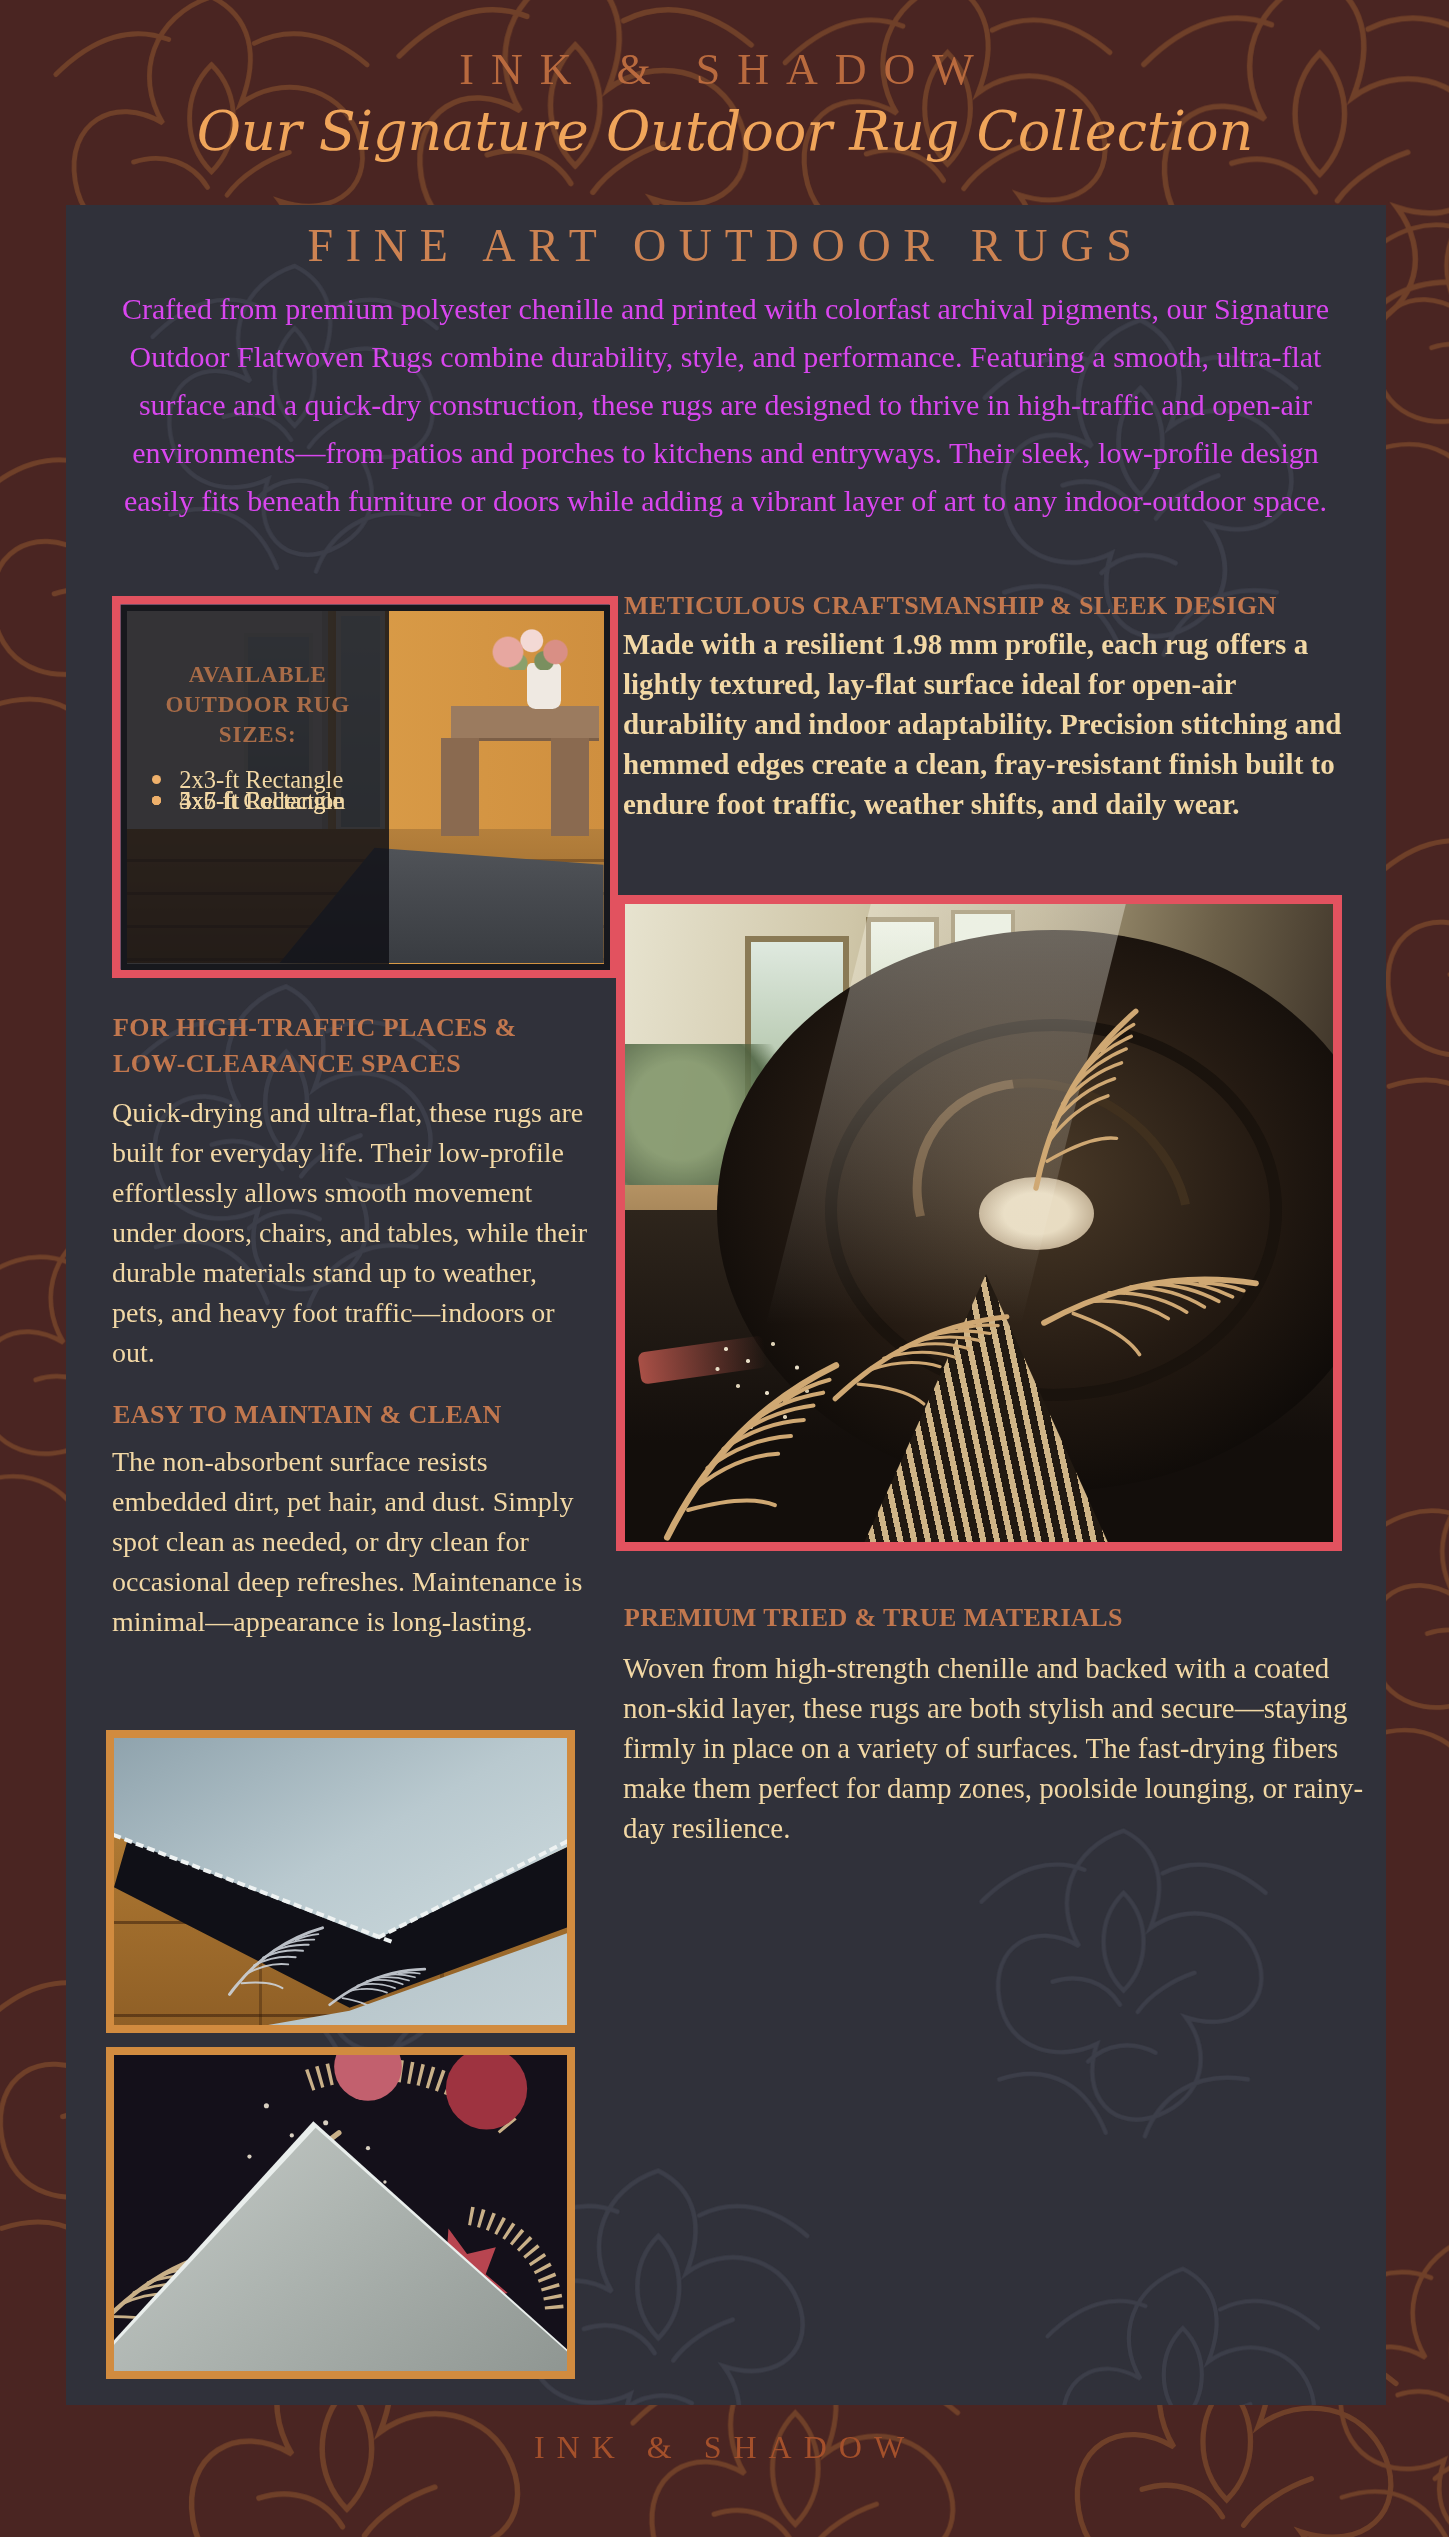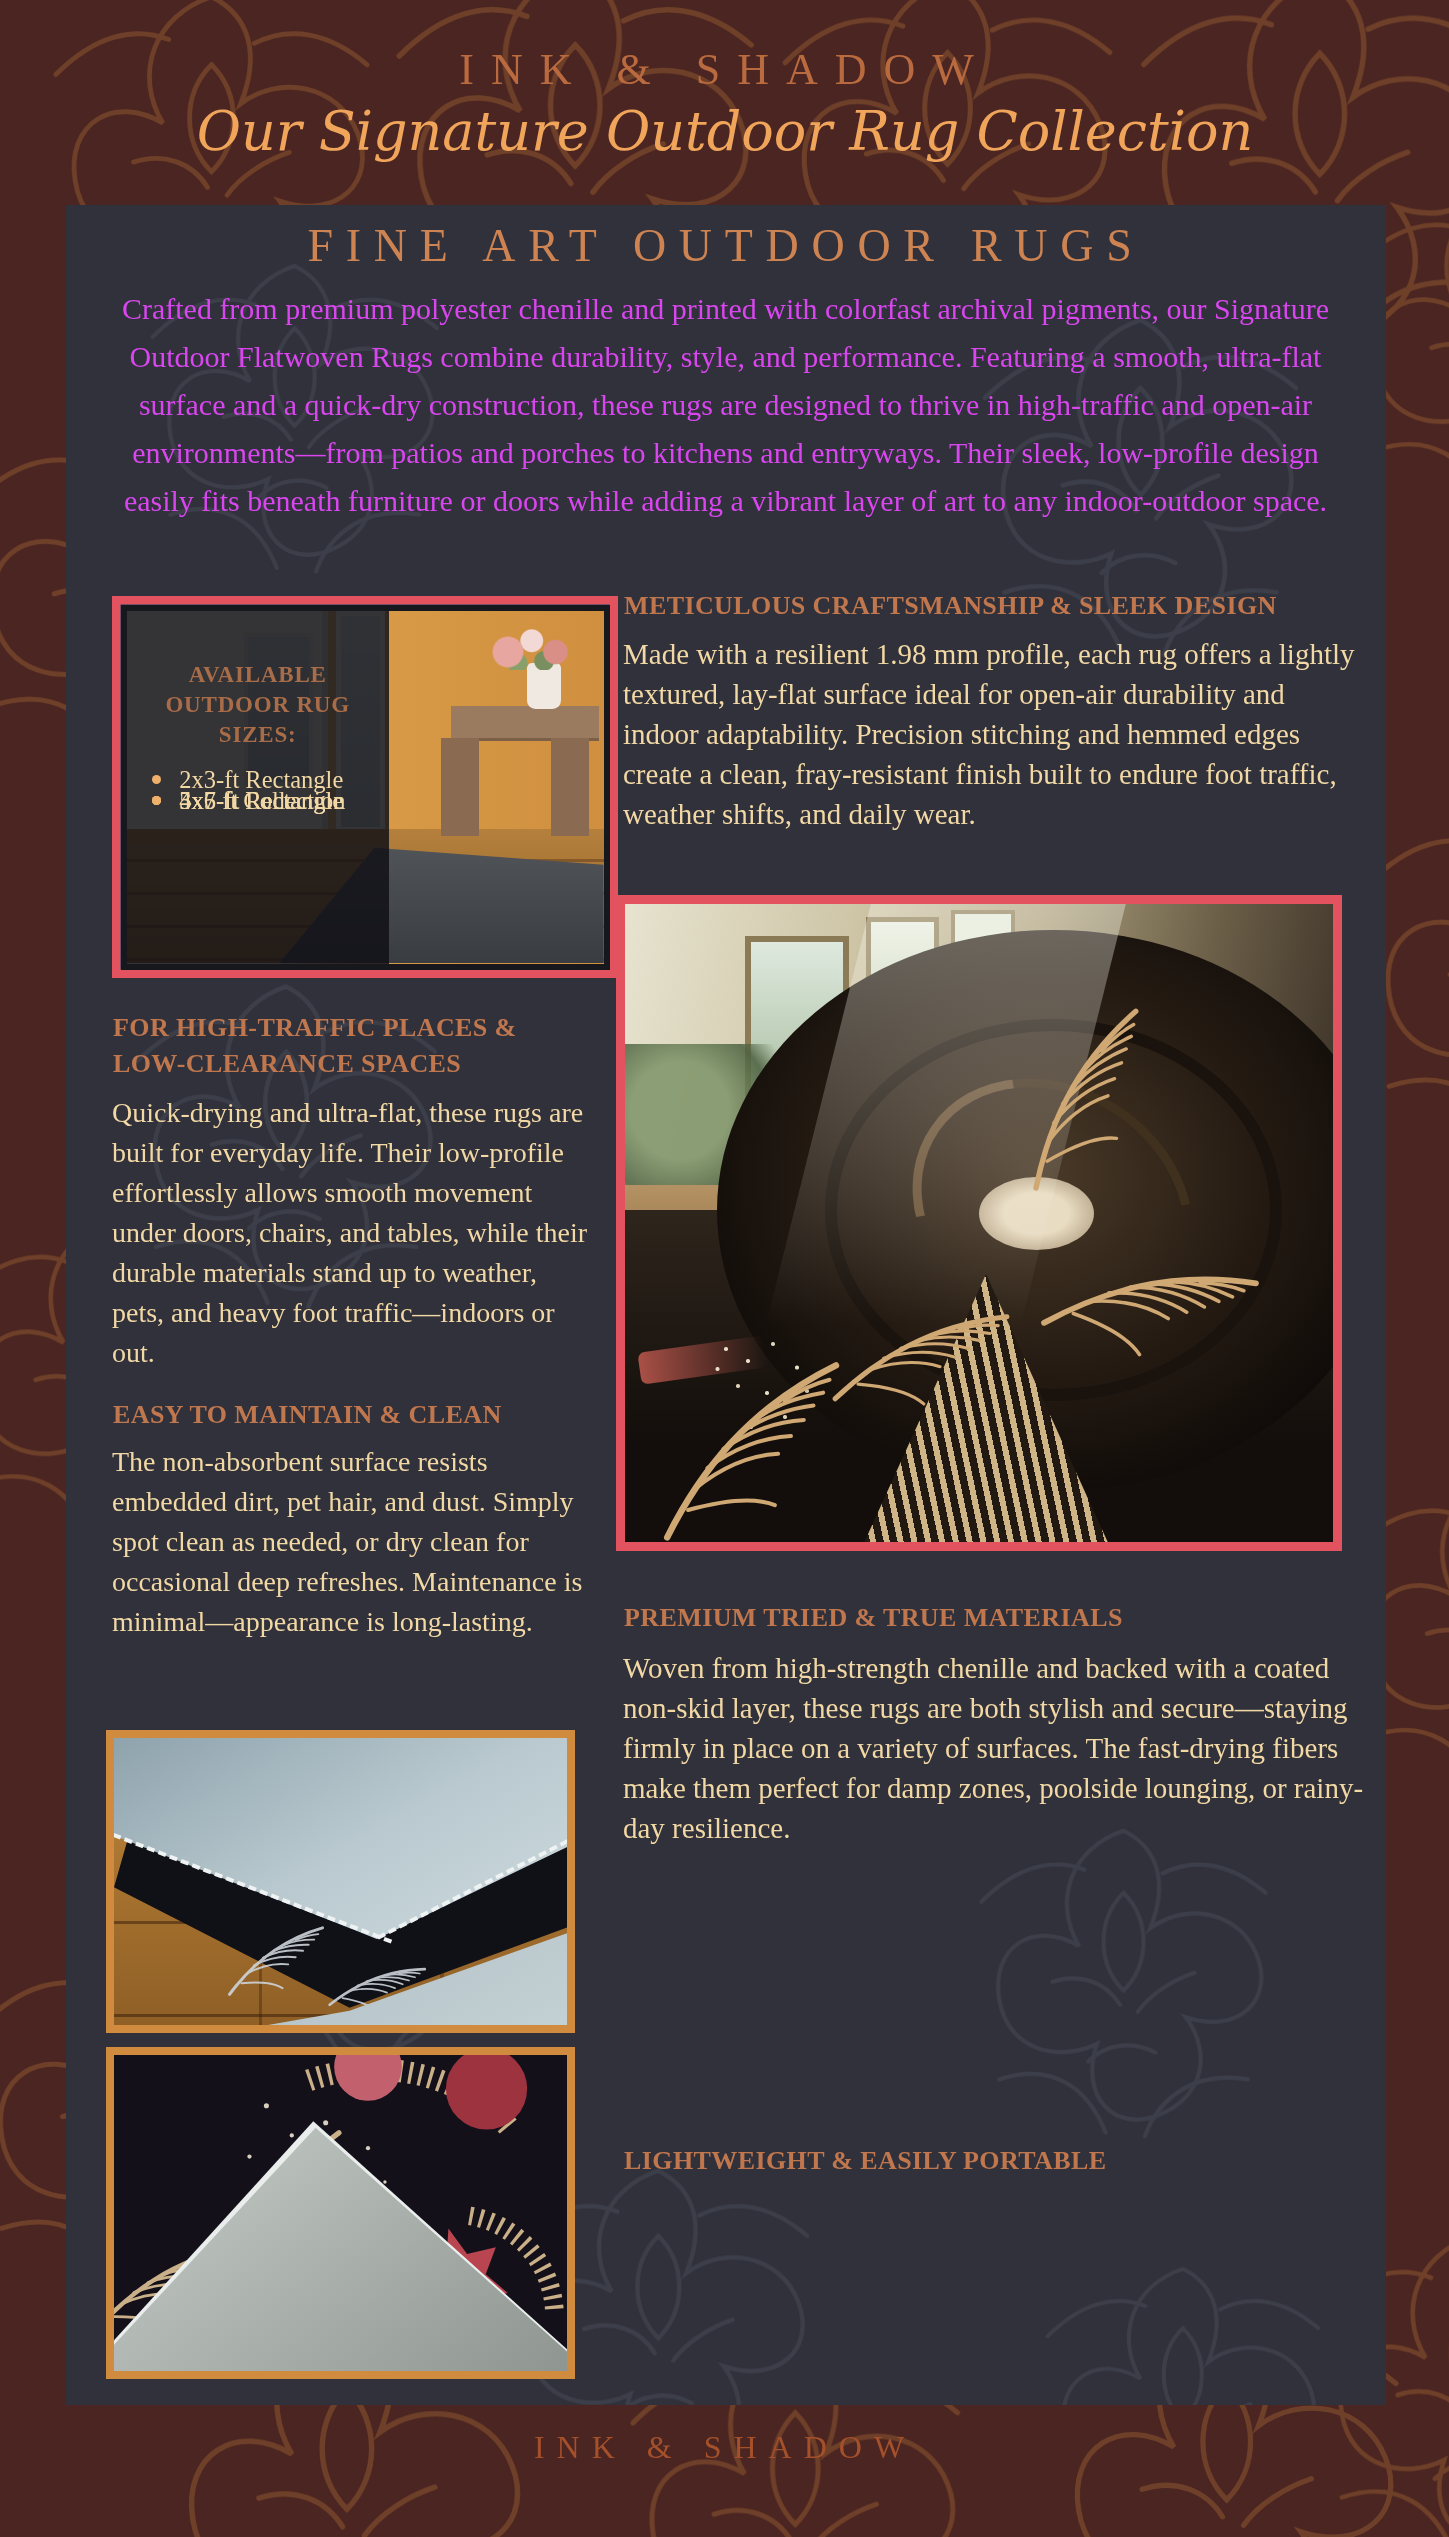--- a/index.html
+++ b/index.html
@@ -114,21 +114,21 @@
   .photo-corner{left:40px;top:1842px;width:469px;height:332px;border:8.5px solid #d18b3f;
         box-sizing:border-box;overflow:hidden;background:#14101a;}
   .pc-art{position:absolute;inset:0;color:#c9b088;}
   .pc-tri-edge{position:absolute;inset:0;background:#e9eeec;
         clip-path:polygon(44% 21%,110% 106%,-10% 106%);}
   .pc-tri{position:absolute;inset:0;
         clip-path:polygon(44.5% 23%,108% 104%,-8% 104%);
         background:linear-gradient(140deg,#cdd2cf 0%,#aeb5b1 50%,#8f9692 100%);}
   
   .sec-met-h{left:557px;top:382px;width:761px;}
-  .sec-met-b{left:557px;top:429px;width:744px;}
+  .sec-met-b{left:557px;top:419px;width:744px;font-weight:bold;}
   .sec-high-h{left:46px;top:804px;width:482px;}
   .sec-high-b{left:46px;top:888px;width:480px;}
   .sec-easy-h{left:46px;top:1191px;width:482px;}
   .sec-easy-b{left:46px;top:1237px;width:480px;}
   .sec-prem-h{left:557px;top:1394px;width:761px;}
   .sec-prem-b{left:557px;top:1443px;width:744px;}
   .sec-arch-h{left:557px;top:1671px;width:761px;}
   .sec-arch-b{left:557px;top:1724px;width:744px;}
   .sec-light-h{left:557px;top:1937px;width:761px;}
   .sec-light-b{left:557px;top:1988px;width:744px;}
@@ -325,19 +325,18 @@
         </g>
       </svg>
       <div class="pc-tri-edge"></div>
       <div class="pc-tri"></div>
     </div>
 
     <h3 class="sec sec-prem-h">PREMIUM TRIED &amp; TRUE MATERIALS</h3>
     <p class="body sec-prem-b">Woven from high-strength chenille and backed with a coated non-skid layer, these rugs are both stylish and secure—staying firmly in place on a variety of surfaces. The fast-drying fibers make them perfect for damp zones, poolside lounging, or rainy-day resilience.</p>
 
 
-    <h3 class="sec sec-light-h">LIGHTWEIGHT &amp; EASILY PORTABLE</h3>
   </div>
 
   <div class="footer-logo">INK &amp; SHADOW</div>
 
 </div>
 
 
 </body></html>

